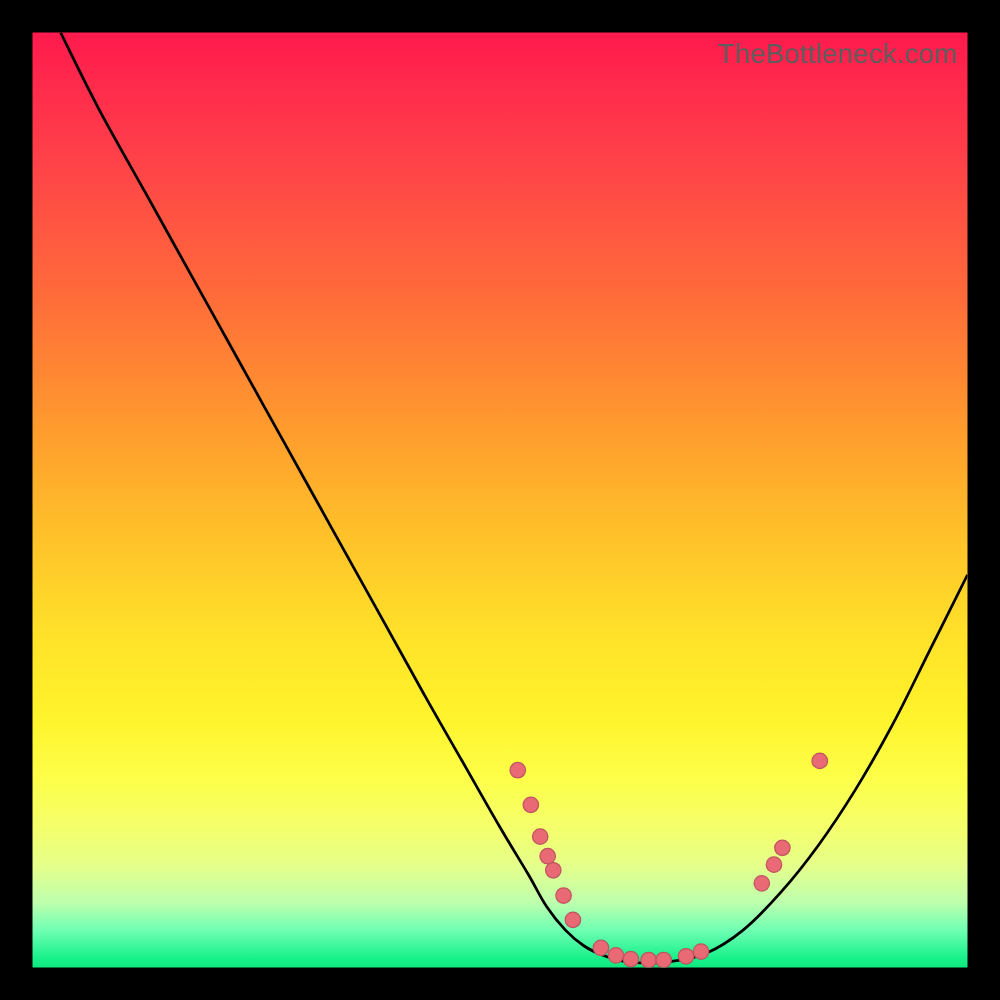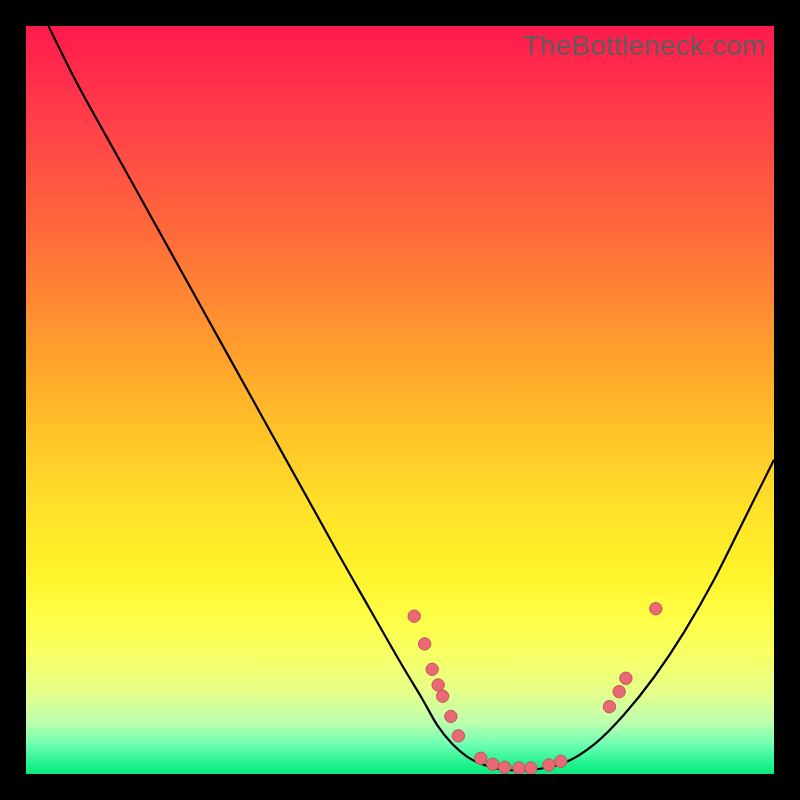--- a/index.html
+++ b/index.html
@@ -39,21 +39,21 @@
               #bfffad 93%,
               #70ffb3 96%,
               #18f08a 99%,
               #0fe87e 100%);
   }
   .watermark {
     position: absolute;
     top: 4px;
     right: 8px;
     color: #5d5d5d;
-    font-size: 28px;
+    font-size: 22px;
     font-weight: 500;
     user-select: none;
     letter-spacing: 0.2px;
   }
   svg.overlay {
     position: absolute;
     left: 0; top: 0;
     width: 748px;
     height: 748px;
   }

